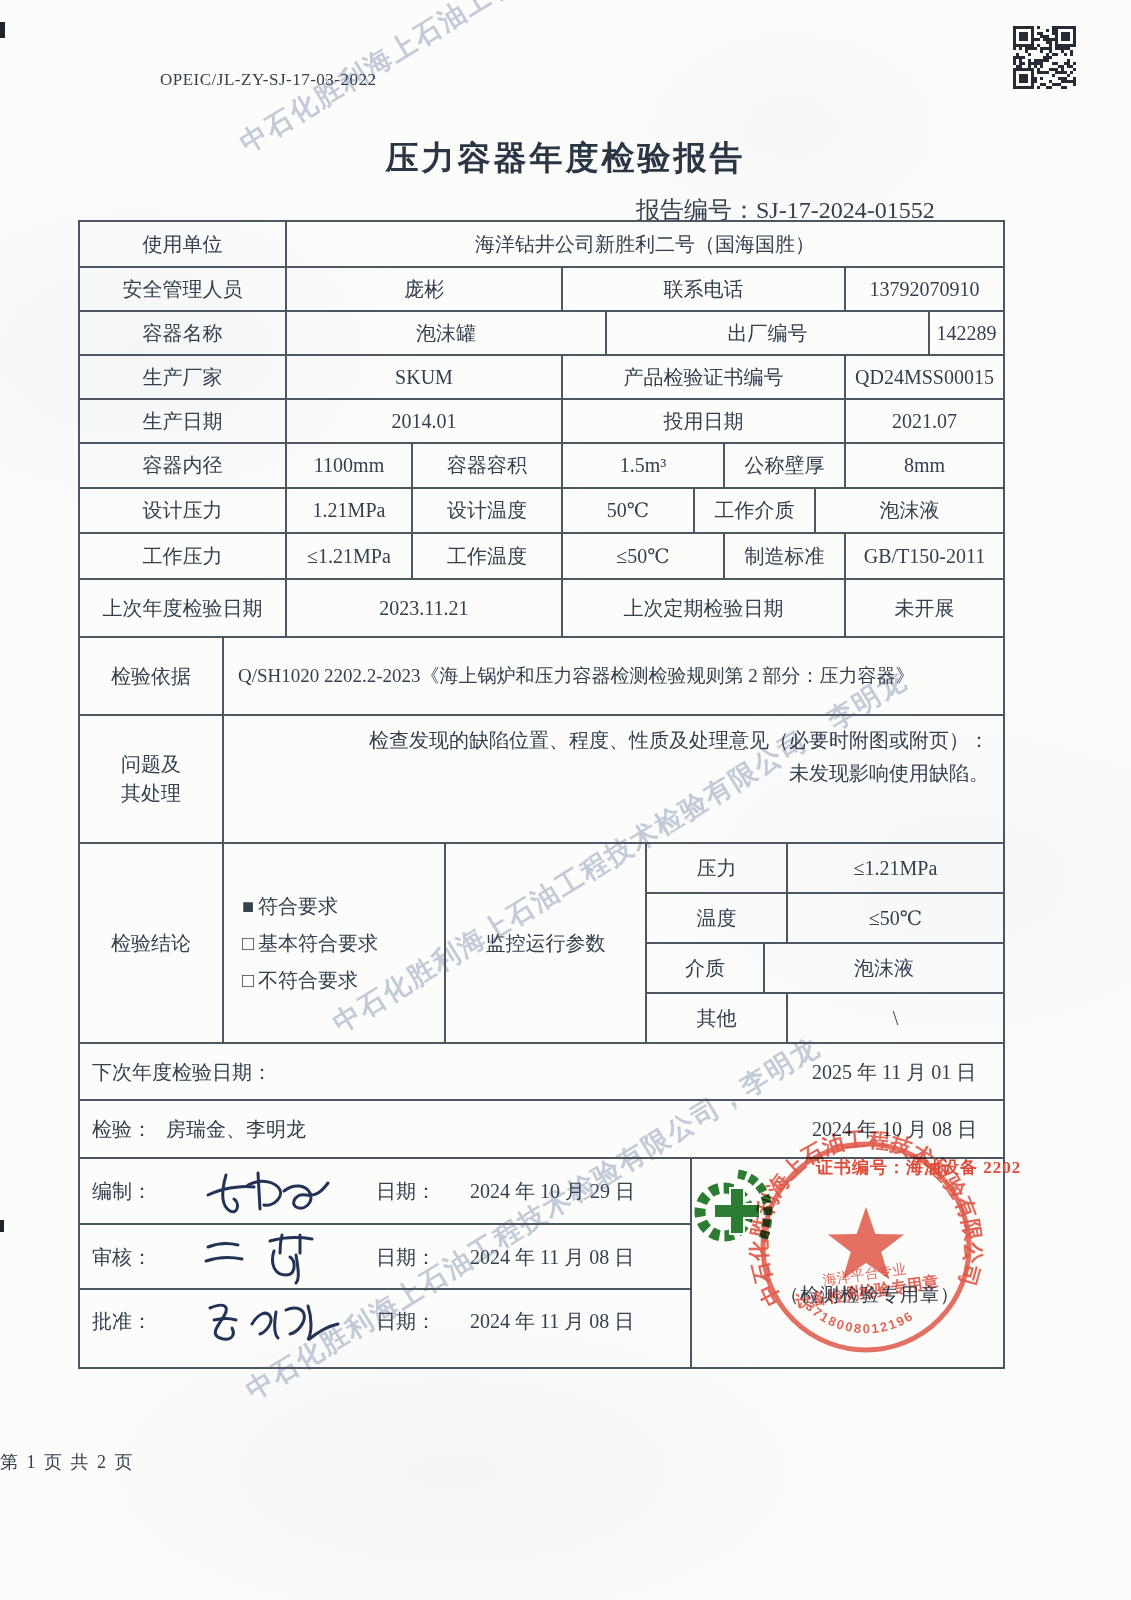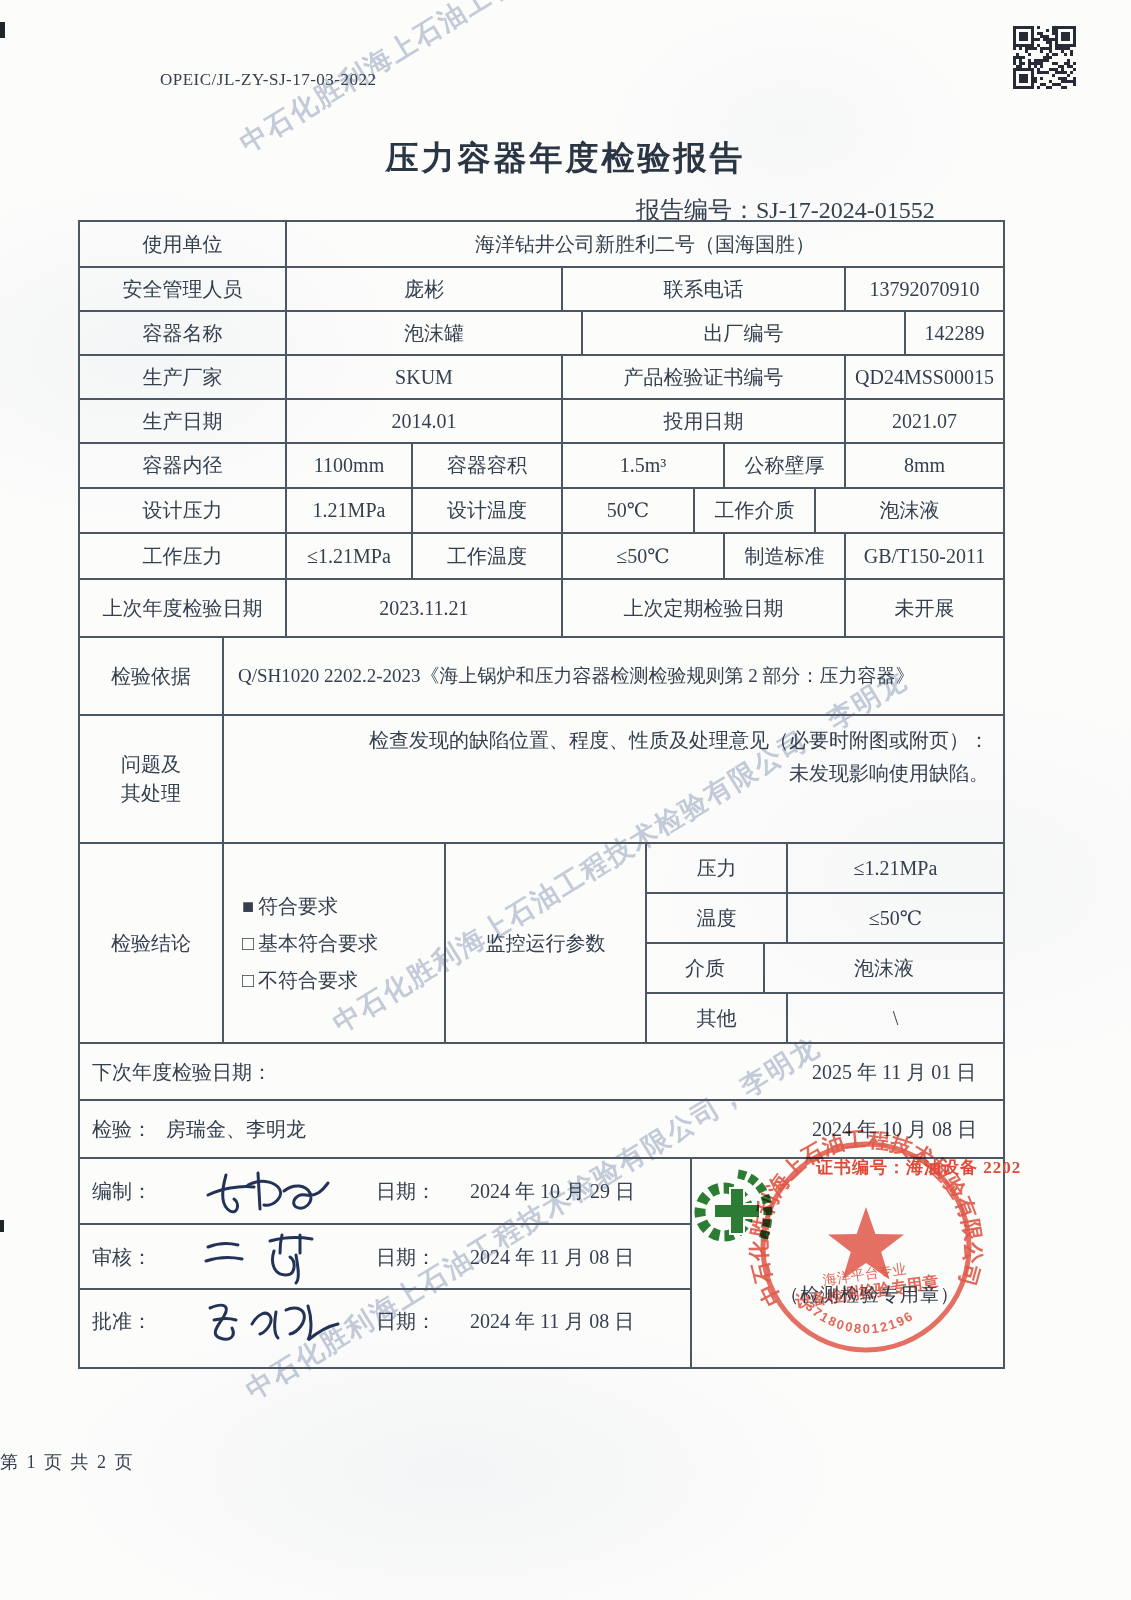--- a/index.html
+++ b/index.html
@@ -307,21 +307,21 @@
 
     <div class="trow" style="height:44px">
       <div class="c" style="width:207px">安全管理人员</div>
       <div class="c" style="width:276px">庞彬</div>
       <div class="c" style="width:283px">联系电话</div>
       <div class="c" style="flex:1">13792070910</div>
     </div>
 
     <div class="trow" style="height:44px">
       <div class="c" style="width:207px">容器名称</div>
-      <div class="c" style="width:296px">泡沫罐</div>
+      <div class="c" style="width:320px">泡沫罐</div>
       <div class="c" style="width:323px">出厂编号</div>
       <div class="c" style="flex:1">142289</div>
     </div>
 
     <div class="trow" style="height:44px">
       <div class="c" style="width:207px">生产厂家</div>
       <div class="c" style="width:276px">SKUM</div>
       <div class="c" style="width:283px">产品检验证书编号</div>
       <div class="c" style="flex:1">QD24MSS00015</div>
     </div>

